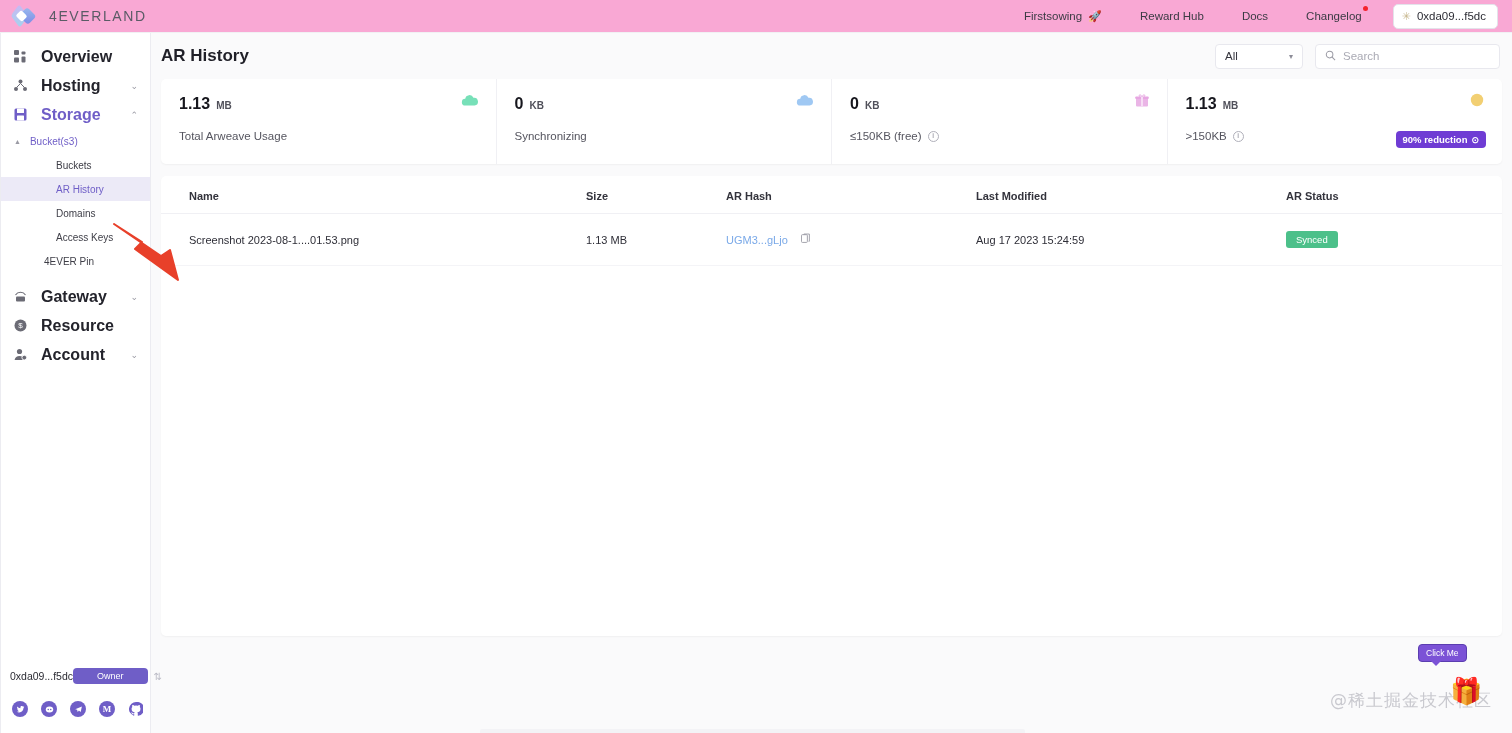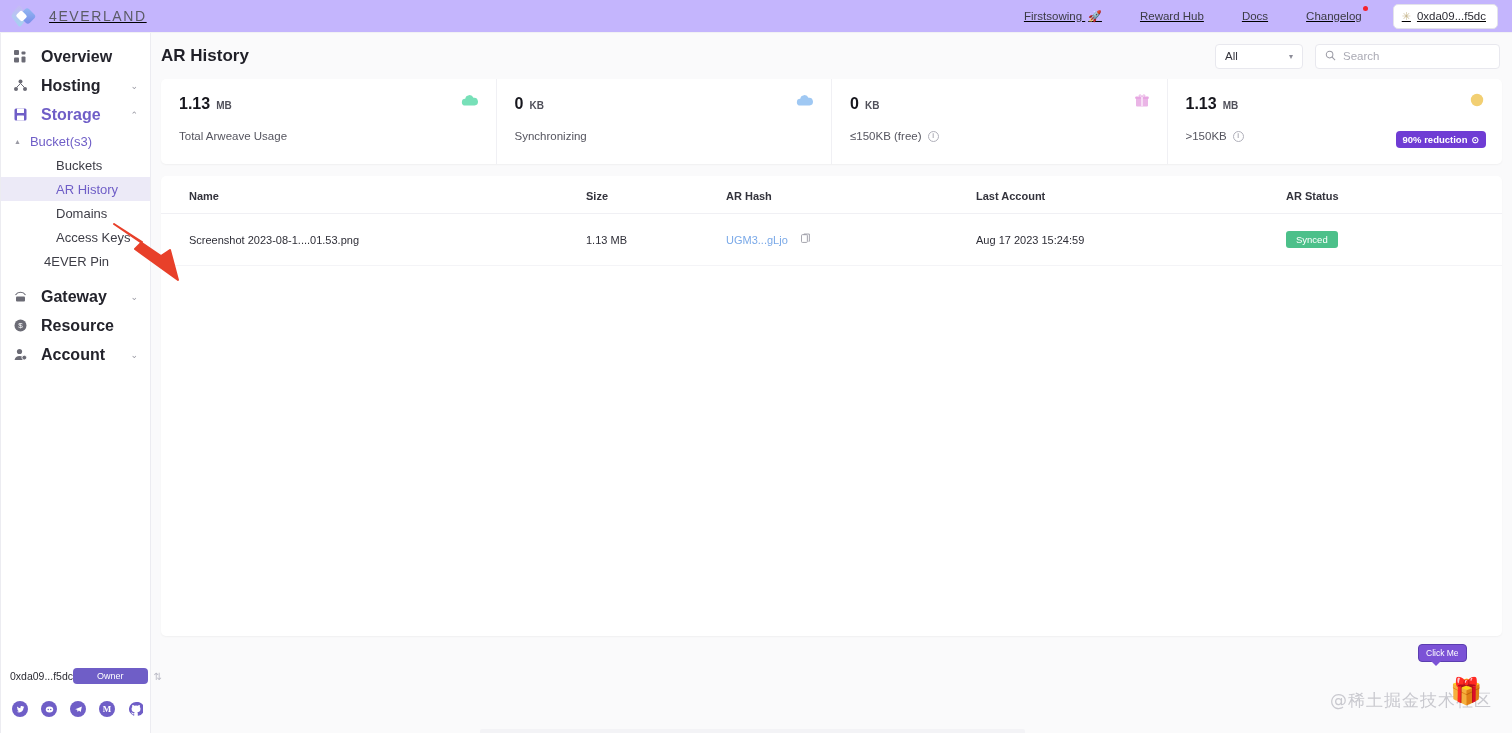--- a/index.html
+++ b/index.html
@@ -7,25 +7,24 @@
     width: 1512px; height: 733px;
     font-family: "Liberation Sans", sans-serif;
     background: #ffffff;
     overflow: hidden;
   }
   .app { position: relative; width: 1512px; height: 733px; }
 
   
   .topbar {
     position: absolute; top: 0; left: 0; width: 1512px; height: 33px;
-    background: #c4b5fd;
+    background: #f9a8d4;
     display: flex; align-items: center;
     border-bottom: 1px solid #f1f1f4;
     z-index: 40;
-    text-decoration: underline;
   }
   .brand { display: flex; align-items: center; gap: 7px; margin-left: 12px; }
   .brand-mark { width: 30px; height: 16px; position: relative; }
   .brand-mark .d1 {
     position: absolute; left: 0; top: 1px; width: 15px; height: 14px;
     background: linear-gradient(135deg,#c9b8f5,#9fd5ef);
     transform: rotate(45deg) skew(8deg,8deg); border-radius: 3px;
     opacity: .95;
   }
   .brand-mark .d2 {
@@ -77,21 +76,21 @@
   .nav-label {
     font-size: 16px; font-weight: bold; color: #24242c; margin-left: 12px;
   }
   .nav-row.active-top .nav-label, .nav-row.active-top .ico { color: #6f5ec7; }
   .chev {
     margin-left: auto; margin-right: 12px; font-size: 9px; color: #9a9aa4;
   }
   .sub-row {
     display: flex; align-items: center; height: 24px; cursor: pointer;
   }
-  .sub-row .sub-label { font-size: 13px; color: #3d3d46; }
+  .sub-row .sub-label { font-size: 10px; color: #3d3d46; }
   .sub-bucket { padding-left: 14px; }
   .sub-bucket .sub-label { color: #6f5ec7; margin-left: 9px; }
   .sub-bucket .tri { font-size: 7px; color: #9a9aa4; }
   .sub-l2 { padding-left: 56px; }
   .sub-l2.current { background: #eceaf7; }
   .sub-l2.current .sub-label { color: #6f5ec7; }
   .sub-l1 { padding-left: 44px; }
 
   
   .sb-footer { position: absolute; bottom: 16px; left: 0; width: 151px; }
@@ -484,21 +483,21 @@
 
     </div>
 
     <div class="table-wrap">
       <table>
         <thead>
           <tr>
             <th class="c-name">Name</th>
             <th class="c-size">Size</th>
             <th class="c-hash">AR Hash</th>
-            <th class="c-mod">Last Account</th>
+            <th class="c-mod">Last Modified</th>
             <th class="c-stat">AR Status</th>
           </tr>
         </thead>
         <tbody>
           <tr>
             <td class="c-name">Screenshot 2023-08-1....01.53.png</td>
             <td class="c-size">1.13 MB</td>
             <td class="c-hash">
               <span class="hash-link">UGM3...gLjo</span>
               <span class="copy-ico">

